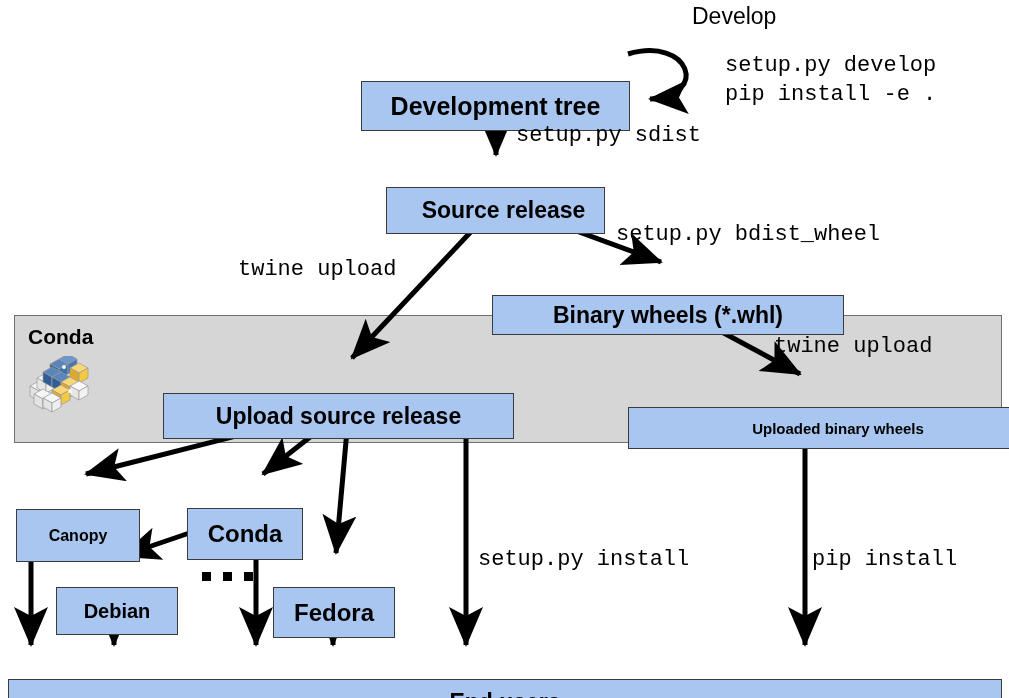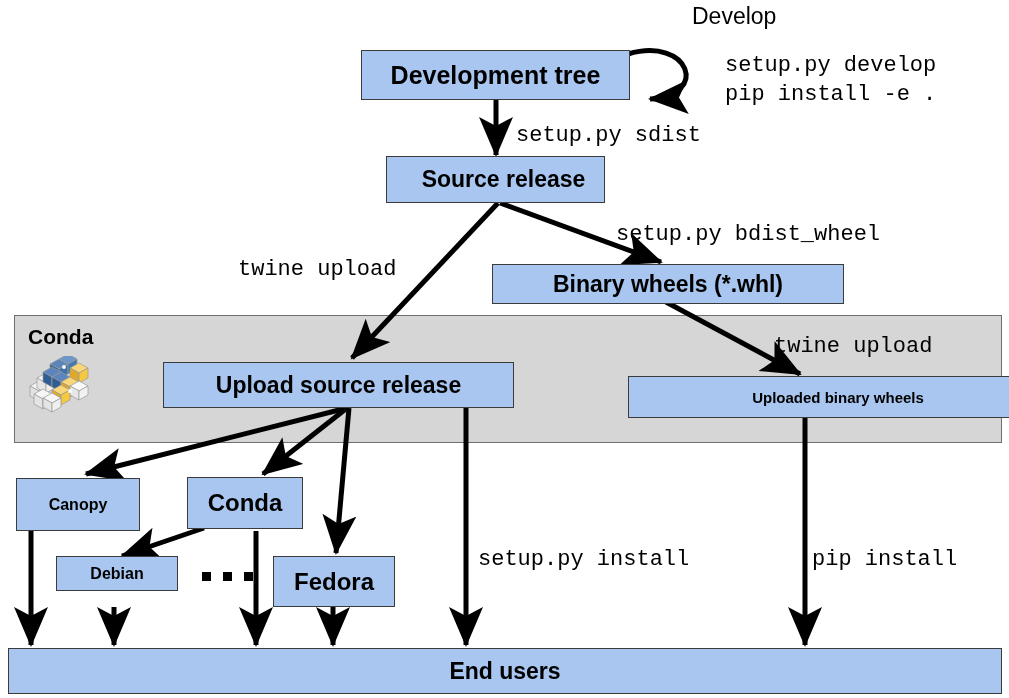--- a/index.html
+++ b/index.html
@@ -29,20 +29,21 @@
     background: #a8c6ef;
     border: 1.6px solid #3b3b3b;
     display: flex;
     align-items: center;
     justify-content: center;
     font-weight: bold;
     color: #000000;
     font-family: "Liberation Sans", sans-serif;
     line-height: 1;
     white-space: nowrap;
+    margin-top: 31px;
   }
   .region {
     position: absolute;
     box-sizing: border-box;
     background: #d6d6d6;
     border: 1.4px solid #6f6f6f;
   }
   .region-label {
     position: absolute;
     font-weight: bold;
@@ -182,21 +183,21 @@
   <div class="node" style="left:492px; top:264px; width:352px; height:40px; font-size:23px;">Binary wheels (*.whl)</div>
 
   <div class="node" style="left:163px; top:362px; width:351px; height:46px; font-size:23px;">Upload source release</div>
 
   <div class="node" style="left:628px; top:376px; width:420px; height:42px; font-size:15px;">Uploaded binary wheels</div>
 
   <div class="node" style="left:16px; top:478px; width:124px; height:53px; font-size:16px;">Canopy</div>
 
   <div class="node" style="left:187px; top:477px; width:116px; height:52px; font-size:24px;">Conda</div>
 
-  <div class="node" style="left:56px; top:556px; width:122px; height:35px; font-size:16px;">Debian</div>
+  <div class="node" style="left:56px; top:556px; width:122px; height:48px; font-size:20px;">Debian</div>
 
   <div class="node" style="left:273px; top:556px; width:122px; height:51px; font-size:24px;">Fedora</div>
 
   <div class="node" style="left:8px; top:648px; width:994px; height:46px; font-size:23px;">End users</div>
 
   <div class="dots" style="left:202px; top:572px;">
     <i></i>
       <i></i>
       <i></i>
   </div>

